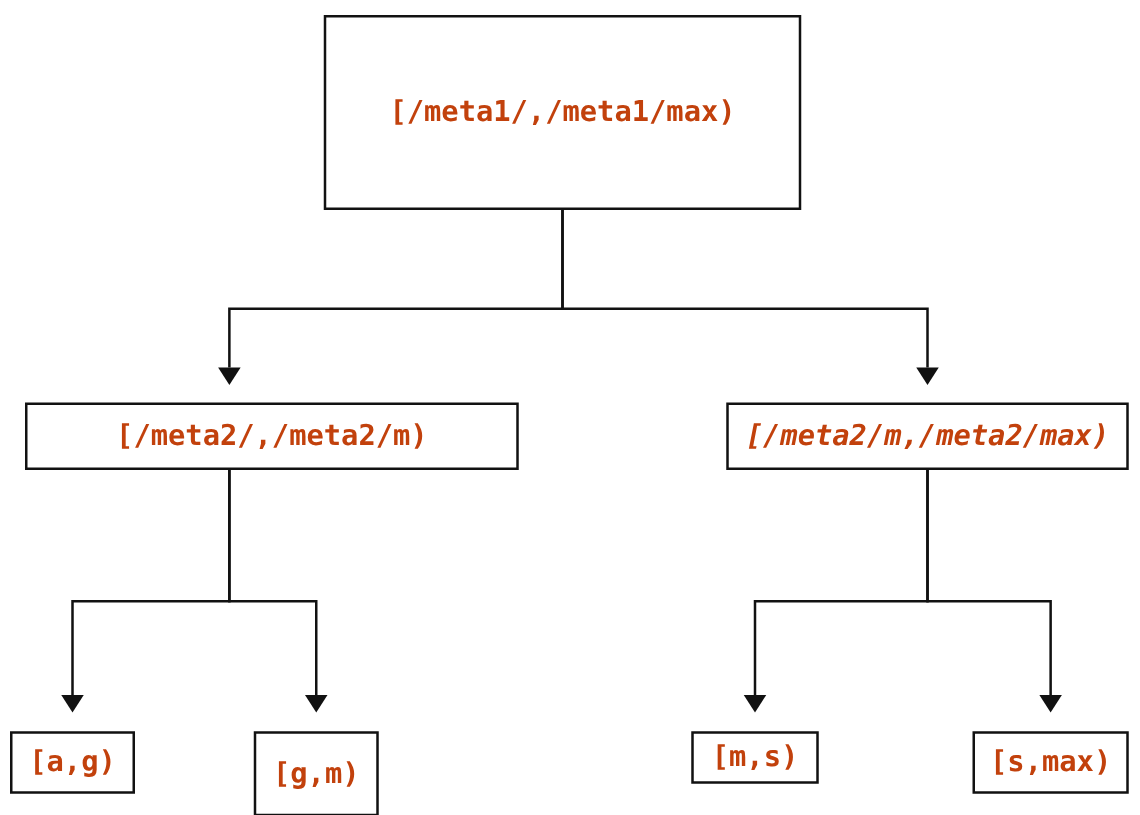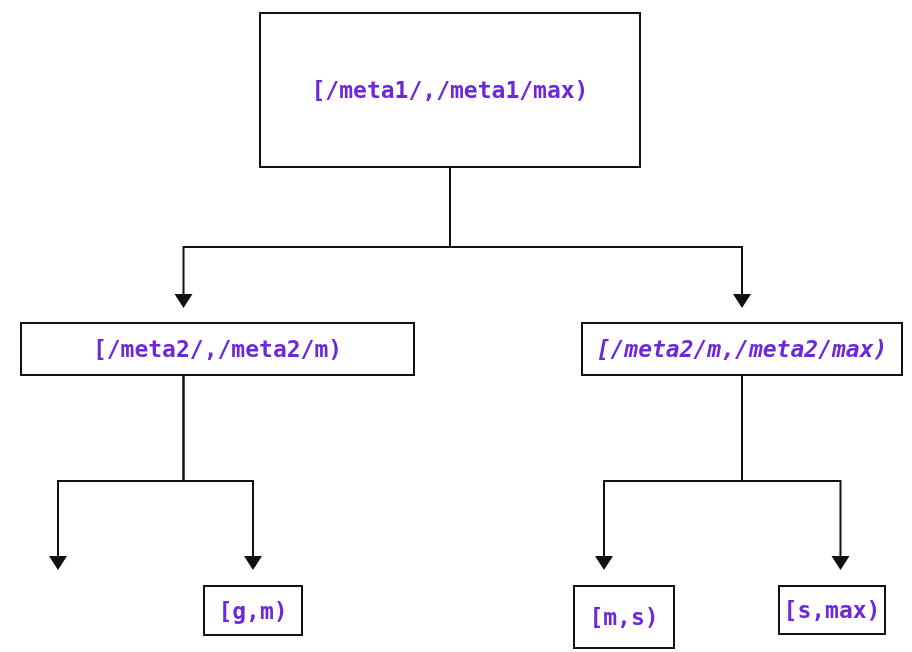--- a/index.html
+++ b/index.html
@@ -34,30 +34,30 @@
     position: absolute;
     box-sizing: border-box;
     border: 2px solid #111111;
     background: #ffffff;
     display: flex;
     align-items: center;
     justify-content: center;
     font-family: "DejaVu Sans Mono", "Liberation Mono", monospace;
     font-weight: bold;
     font-size: 23px;
-    color: #6d28d9;
+    color: #c2410c;
     white-space: nowrap;
   }
   .node-root   { left: 259px; top: 12px;  width: 382px; height: 156px; }
   .node-left   { left: 20px;  top: 322px; width: 395px; height: 54px; }
   .node-right  { left: 581px; top: 322px; width: 322px; height: 54px; font-style: italic; }
   .node-ag     { left: 8px;   top: 585px; width: 100px; height: 50px; }
-  .node-gm     { left: 203px; top: 585px; width: 100px; height: 51px; }
-  .node-ms     { left: 553px; top: 585px; width: 102px; height: 64px; margin-left: 20px; }
-  .node-smax   { left: 778px; top: 585px; width: 108px; height: 50px; }
+  .node-gm     { left: 203px; top: 585px; width: 100px; height: 68px; }
+  .node-ms     { left: 553px; top: 585px; width: 102px; height: 42px; }
+  .node-smax   { left: 778px; top: 585px; width: 125px; height: 50px; }
 </style>
 </head>
 <body>
 
 <div class="canvas">
 
   <svg class="edges-svg" viewBox="0 0 912 652" xmlns="http://www.w3.org/2000/svg">
 
     <g>
       <path d="M450 168 L450 247 L183.5 247 L183.5 294"></path>
@@ -89,20 +89,21 @@
       <polygon points="840.5,570 831.5,556 849.5,556"></polygon>
     </g>
   </svg>
 
   <div class="node node-root">[/meta1/,/meta1/max)</div>
 
   <div class="node node-left">[/meta2/,/meta2/m)</div>
 
   <div class="node node-right">[/meta2/m,/meta2/max)</div>
 
+  <div class="node node-ag">[a,g)</div>
 
   <div class="node node-gm">[g,m)</div>
 
   <div class="node node-ms">[m,s)</div>
 
   <div class="node node-smax">[s,max)</div>
 
 </div>
 
 </body></html>

